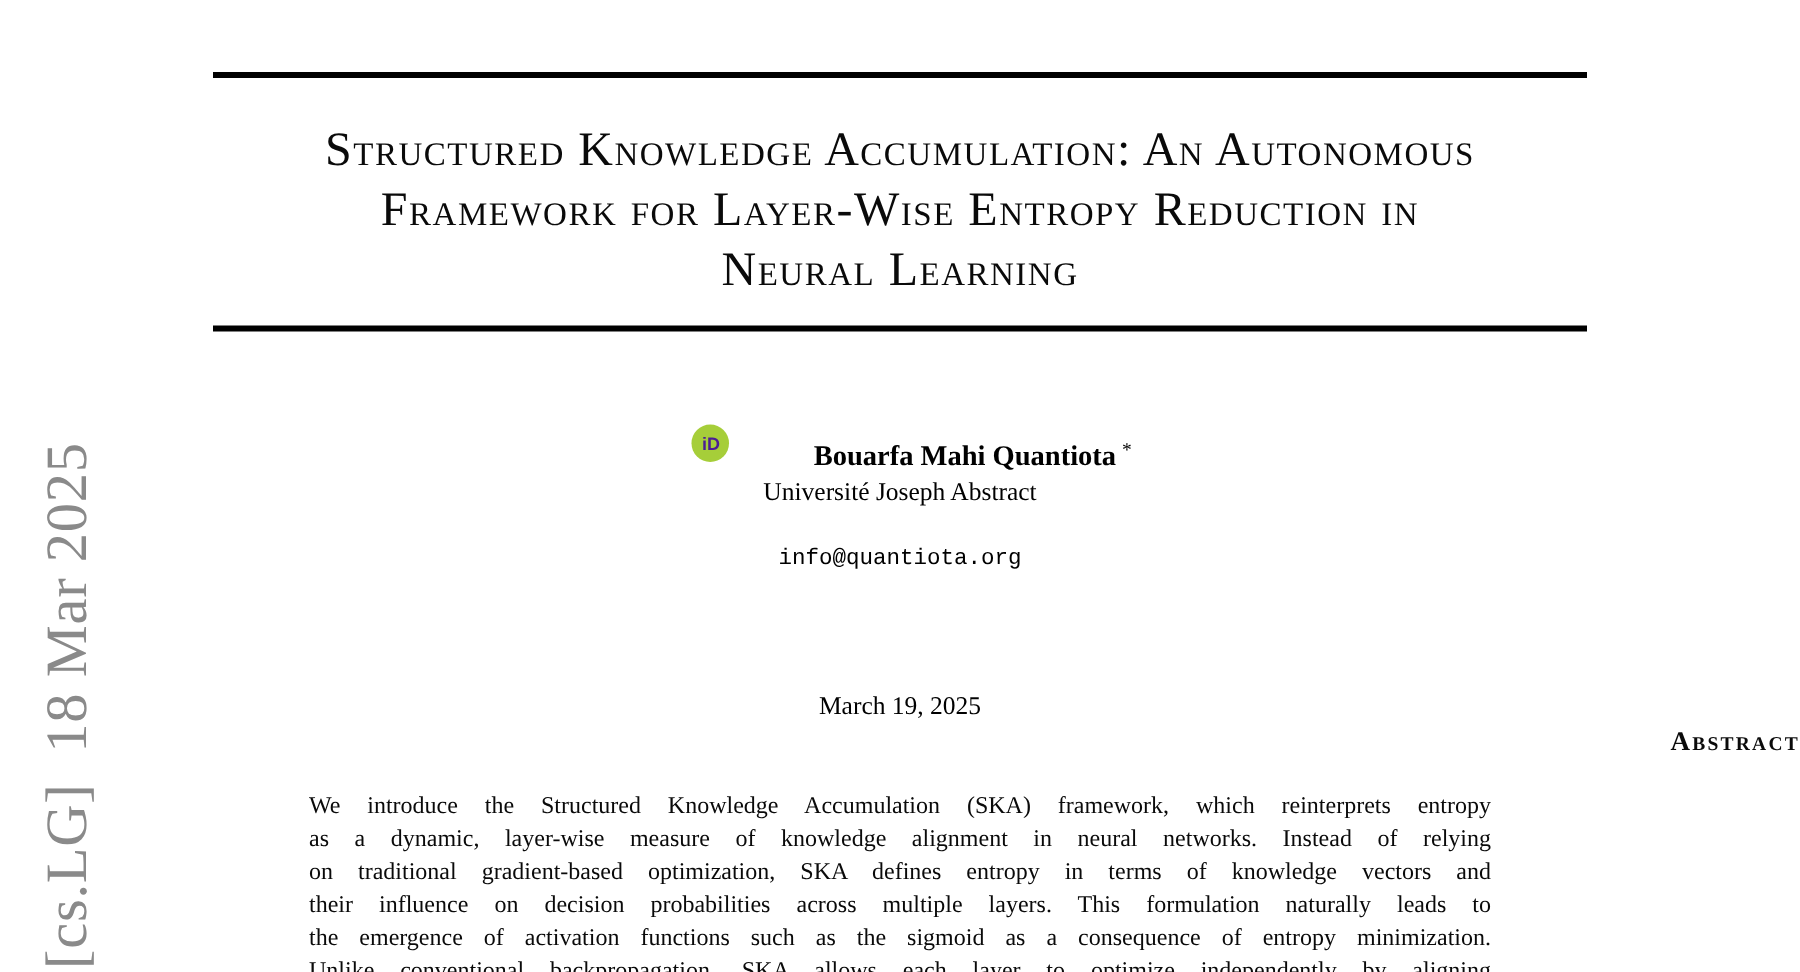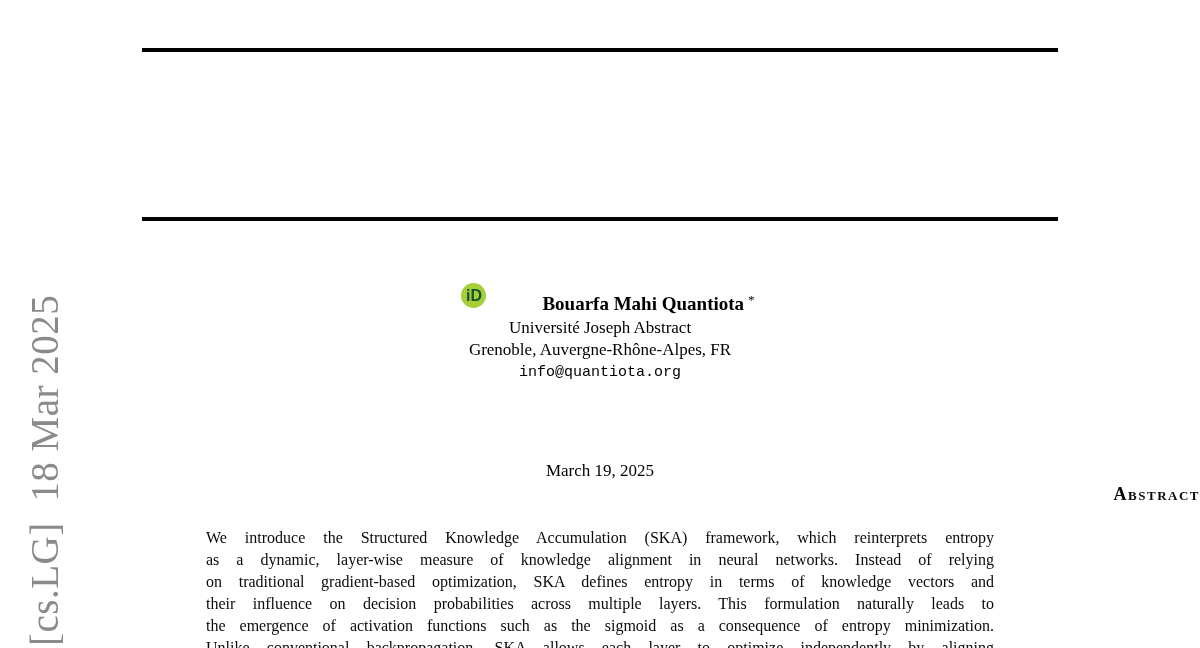--- a/index.html
+++ b/index.html
@@ -52,24 +52,24 @@
     position: absolute;
     left: 0; top: 283px; width: 1200px;
     display: flex; justify-content: center; align-items: flex-start;
     gap: 20px;
     transform: translateX(8px);
   }
   .orcid-badge {
     width: 25px; height: 25px;
     border-radius: 50%;
     background: #a6ce39;
-    color: #14532d;
+    color: #4c1d95;
     font-family: "Liberation Sans", sans-serif;
     font-weight: bold;
-    font-size: 16px;
+    font-size: 12px;
     display: flex; align-items: center; justify-content: center;
     flex: 0 0 auto;
   }
   .author-name-wrap { padding-top: 7px; font-size: 19px; line-height: 19px; margin-left: 36px; }
   .author-name { font-weight: bold; }
   .author-footnote { font-size: 13px; vertical-align: 6px; padding-left: 4px; }
 
   .center-line {
     position: absolute;
     left: 0; width: 1200px;
@@ -112,33 +112,37 @@
 </style>
 </head>
 <body>
 
 <div class="page">
 
   <div class="watermark">[cs.LG]  18 Mar 2025</div>
 
   <div class="rule rule-top"></div>
 
+  <div class="title">
+    <div>Structured Knowledge Accumulation: An Autonomous</div>
+    <div>Framework for Layer-Wise Entropy Reduction in</div>
+    <div>Neural Learning</div>
+  </div>
 
   <div class="rule rule-bottom"></div>
 
   <div class="author-row">
     <span class="orcid-badge">iD</span>
     <span class="author-name-wrap">
       <span class="author-name">Bouarfa Mahi Quantiota</span><sup class="author-footnote">*</sup>
     </span>
   </div>
 
   <div class="center-line affil1">Université Joseph Abstract</div>
 
-  <div class="center-line affil2">Grenoble, Auvergne-Rhône-Alpes, FR</div>
 
   <div class="center-line email-line">info@quantiota.org</div>
 
   <div class="center-line date-line">March 19, 2025</div>
 
   <div class="abstract-heading">Abstract</div>
 
   <div class="abstract-body">
     <div class="abs-line">We introduce the Structured Knowledge Accumulation (SKA) framework, which reinterprets entropy</div>
     <div class="abs-line">as a dynamic, layer-wise measure of knowledge alignment in neural networks. Instead of relying</div>

